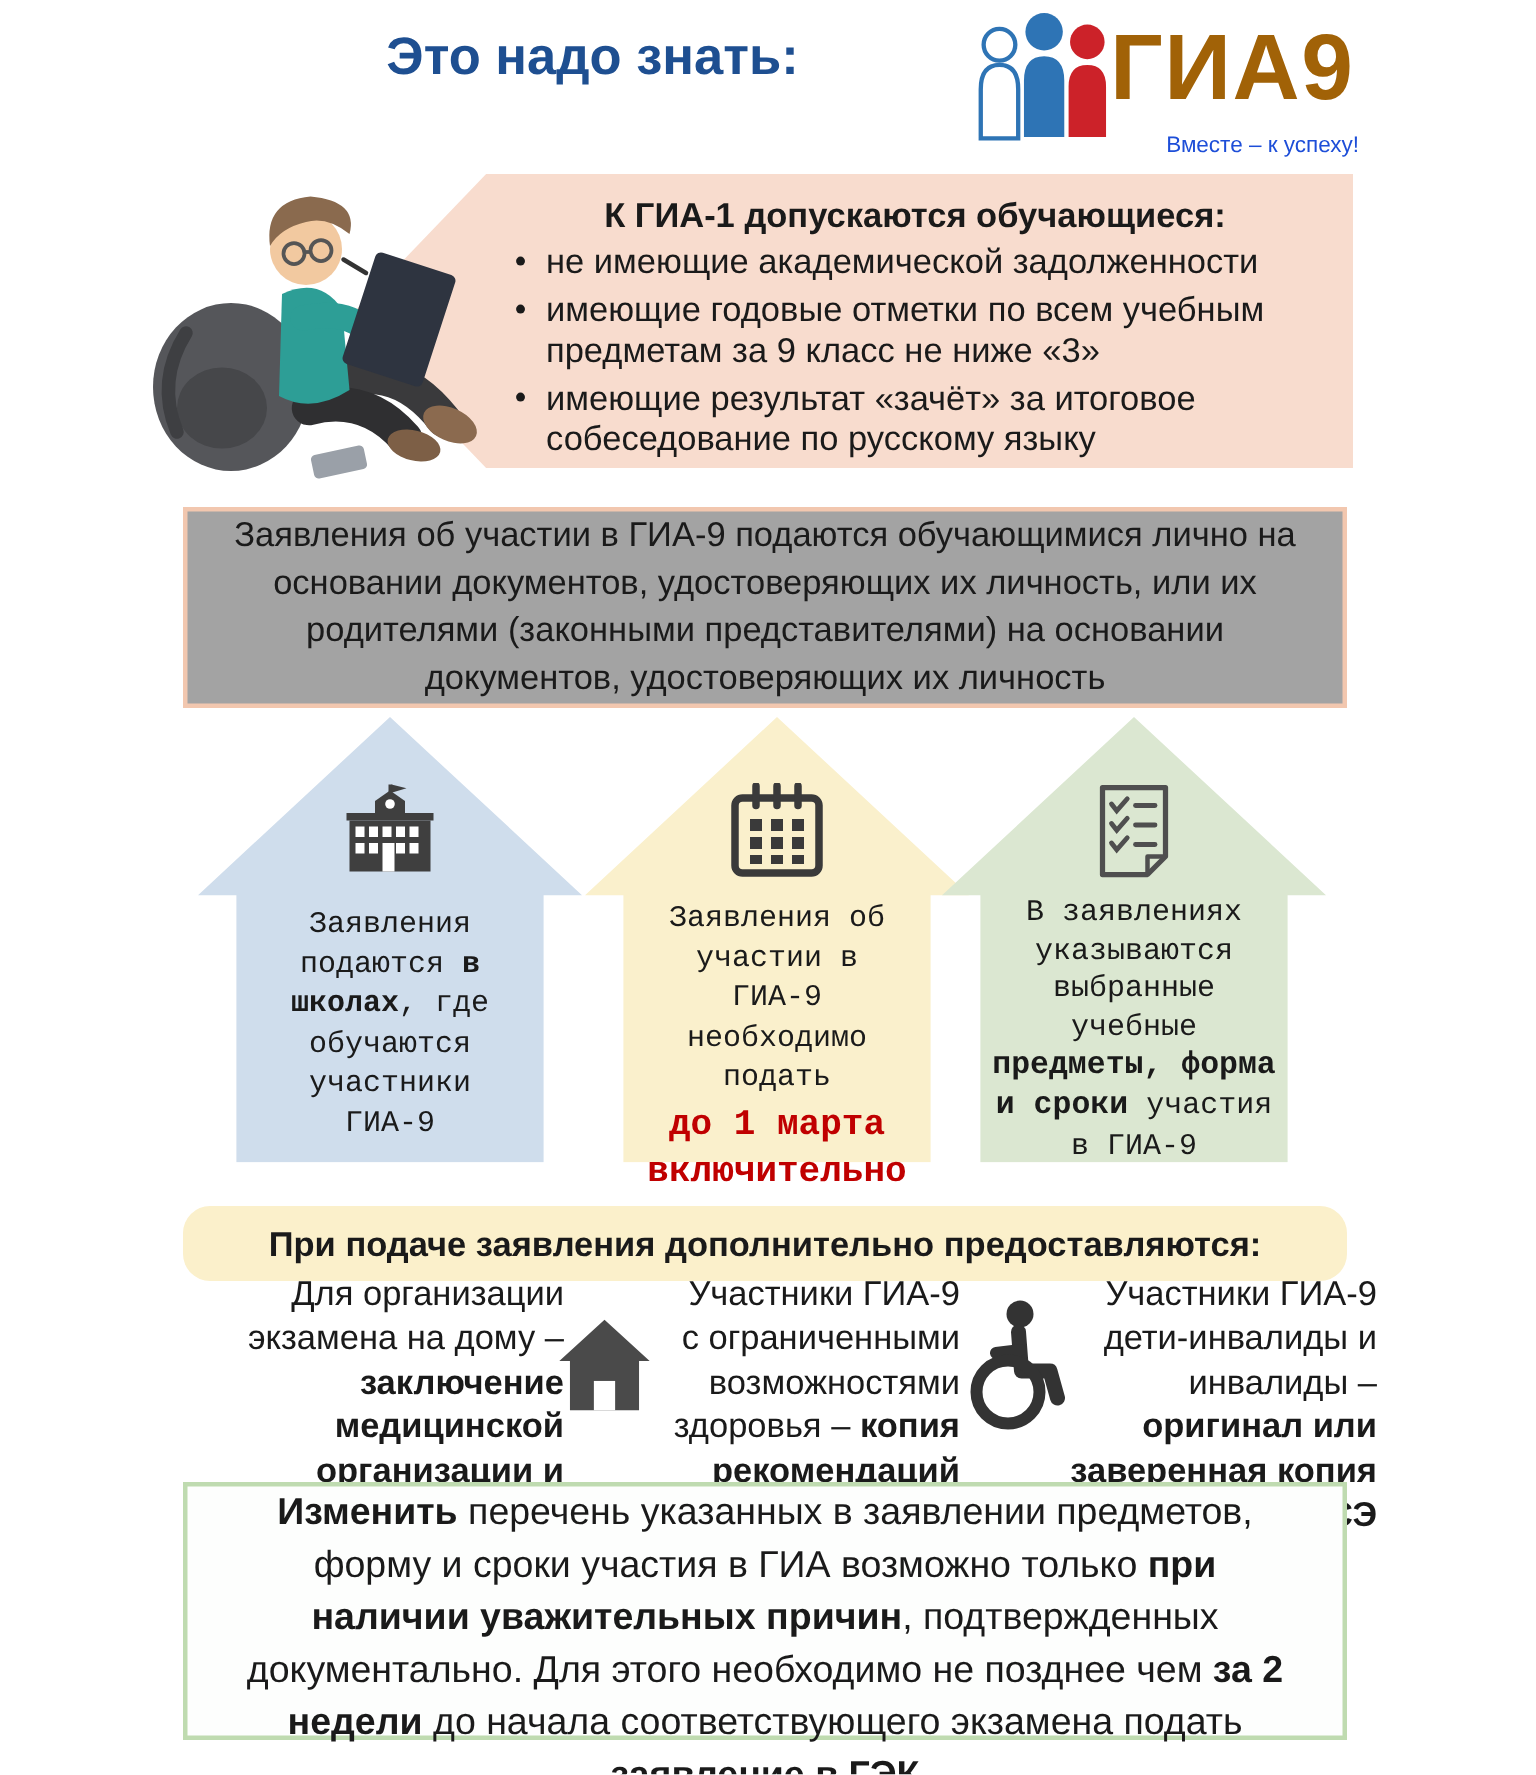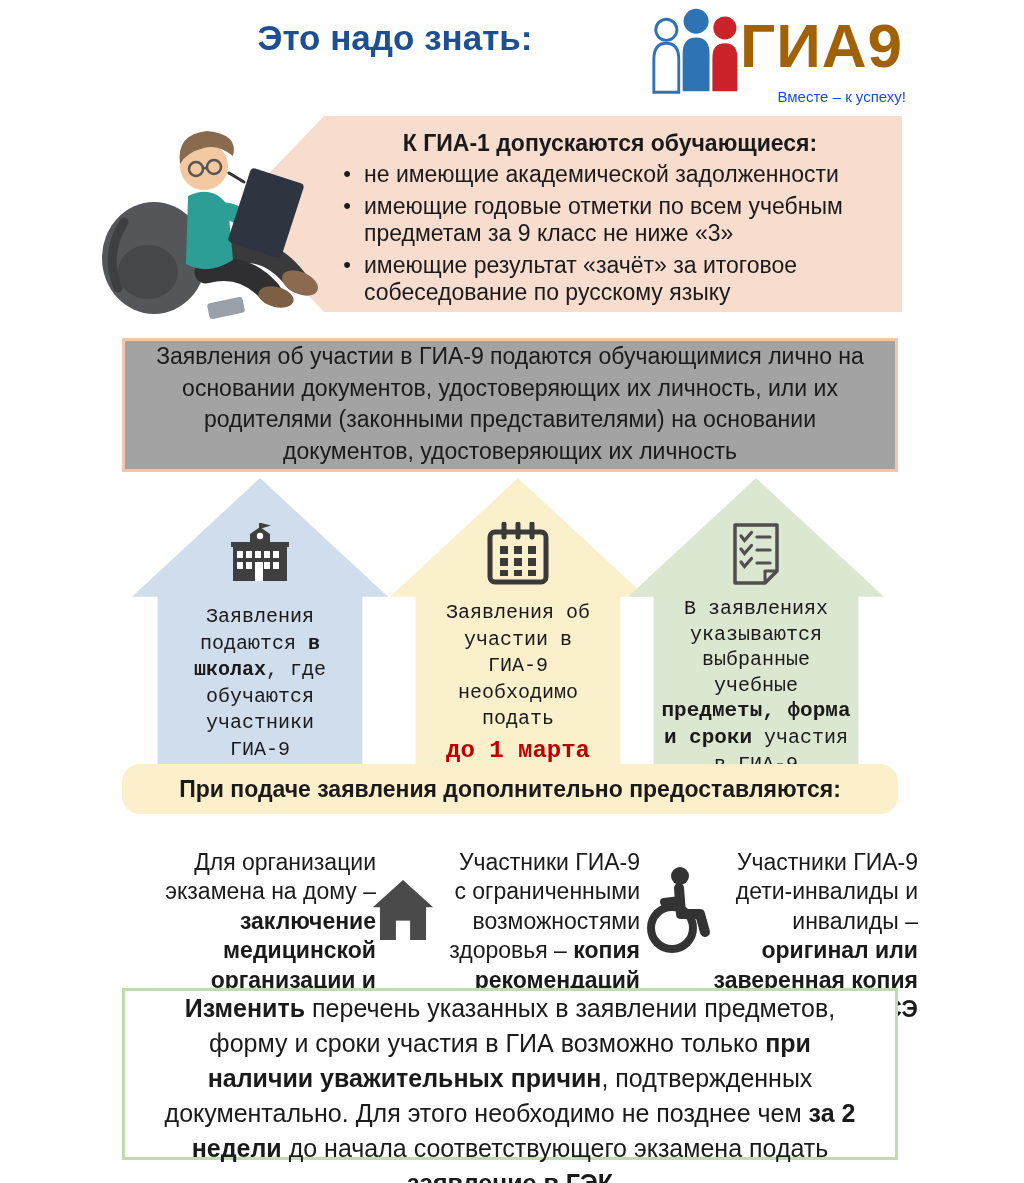--- a/index.html
+++ b/index.html
@@ -62,21 +62,21 @@
     position:relative;margin:0 auto;font-size:20px;line-height:1.33;font-family:Liberation Mono, monospace;
   }
   .arrow-1 .arrow-text{width:170px;padding-top:126px;}
   .arrow-2 .arrow-text{width:180px;padding-top:122px;}
   .arrow-3 .arrow-text{width:190px;padding-top:118px;line-height:1.28;}
   .deadline-red{display:block;color:#c00000;font-weight:bold;font-size:24px;line-height:1.3;margin-top:2px;}
   .seg-bold{font-weight:bold;}
   .arrow-3 .seg-bold{font-size:21px;}
   
   .banner{
-    position:absolute;left:122px;top:764px;width:776px;height:50px;
+    position:absolute;left:122px;top:804px;width:776px;height:50px;
     background:#fbf0cb;display:flex;align-items:center;justify-content:center;
     font-size:23px;font-weight:bold;border-radius:18px;
   }
   
   .docs-col{position:absolute;top:848px;text-align:right;font-size:23px;line-height:1.28;}
   .col-1{left:128px;width:248px;}
   .col-2{left:448px;width:192px;}
   .col-3{left:696px;width:222px;}
   .house-icon-wrap{position:absolute;left:372px;top:868px;width:62px;height:84px;}
   .wheel-icon-wrap{position:absolute;left:636px;top:864px;width:80px;height:96px;}

